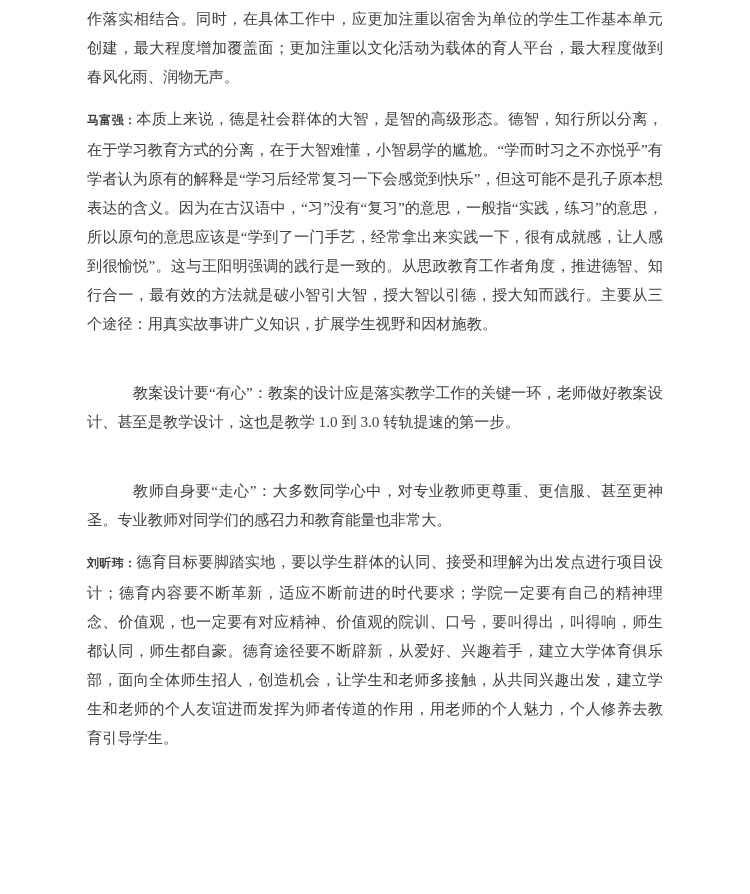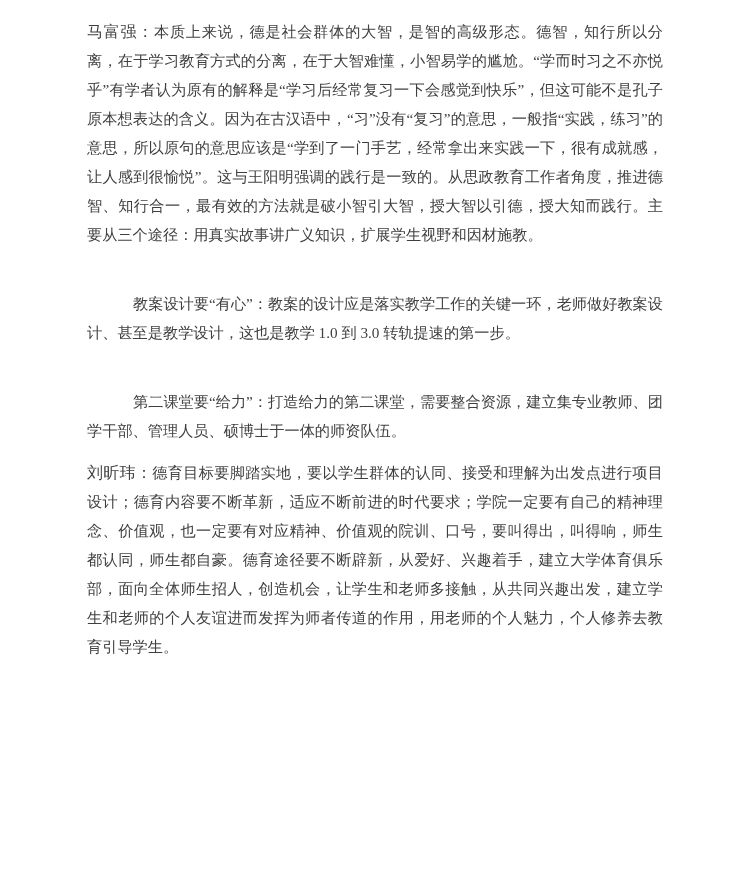--- a/index.html
+++ b/index.html
@@ -25,43 +25,44 @@
     text-align: justify;
   }
   .para {
     margin: 0;
     padding: 0;
   }
   .block {
     margin-top: 13px;
   }
   .speaker {
-    font-weight: 400;
+    font-weight: 700;
     font-family: "Liberation Sans", "DejaVu Sans", sans-serif;
-    font-size: 16px;
+    font-size: 12px;
   }
   .sub-indent {
     text-indent: 46px;
     margin-top: 40px;
   }
 </style>
 </head>
 <body>
 
 <div class="page">
   <div class="content">
 
+    <p class="para">作落实相结合。同时，在具体工作中，应更加注重以宿舍为单位的学生工作基本单元创建，最大程度增加覆盖面；更加注重以文化活动为载体的育人平台，最大程度做到春风化雨、润物无声。</p>
 
     <div class="block">
       <p class="para"><span class="speaker">马富强：</span><span>本质上来说，德是社会群体的大智，是智的高级形态。德智，知行所以分离，在于学习教育方式的分离，在于大智难懂，小智易学的尴尬。“学而时习之不亦悦乎”有学者认为原有的解释是“学习后经常复习一下会感觉到快乐”，但这可能不是孔子原本想表达的含义。因为在古汉语中，“习”没有“复习”的意思，一般指“实践，练习”的意思，所以原句的意思应该是“学到了一门手艺，经常拿出来实践一下，很有成就感，让人感到很愉悦”。这与王阳明强调的践行是一致的。从思政教育工作者角度，推进德智、知行合一，最有效的方法就是破小智引大智，授大智以引德，授大知而践行。主要从三个途径：用真实故事讲广义知识，扩展学生视野和因材施教。</span></p>
     </div>
 
     <div class="block">
       <p class="para sub-indent">教案设计要“有心”：教案的设计应是落实教学工作的关键一环，老师做好教案设计、甚至是教学设计，这也是教学 1.0 到 3.0 转轨提速的第一步。</p>
-      <p class="para sub-indent">第二课堂要“给力”：打造给力的第二课堂，需要整合资源，建立集专业教师、团学干部、管理人员、硕博士于一体的师资队伍。</p>
+      <p class="para sub-indent">教师自身要“走心”：大多数同学心中，对专业教师更尊重、更信服、甚至更神圣。专业教师对同学们的感召力和教育能量也非常大。</p>
     </div>
 
     <div class="block">
       <p class="para"><span class="speaker">刘昕玮：</span><span>德育目标要脚踏实地，要以学生群体的认同、接受和理解为出发点进行项目设计；德育内容要不断革新，适应不断前进的时代要求；学院一定要有自己的精神理念、价值观，也一定要有对应精神、价值观的院训、口号，要叫得出，叫得响，师生都认同，师生都自豪。德育途径要不断辟新，从爱好、兴趣着手，建立大学体育俱乐部，面向全体师生招人，创造机会，让学生和老师多接触，从共同兴趣出发，建立学生和老师的个人友谊进而发挥为师者传道的作用，用老师的个人魅力，个人修养去教育引导学生。</span></p>
     </div>
 
   </div>
 </div>
 
 </body></html>

